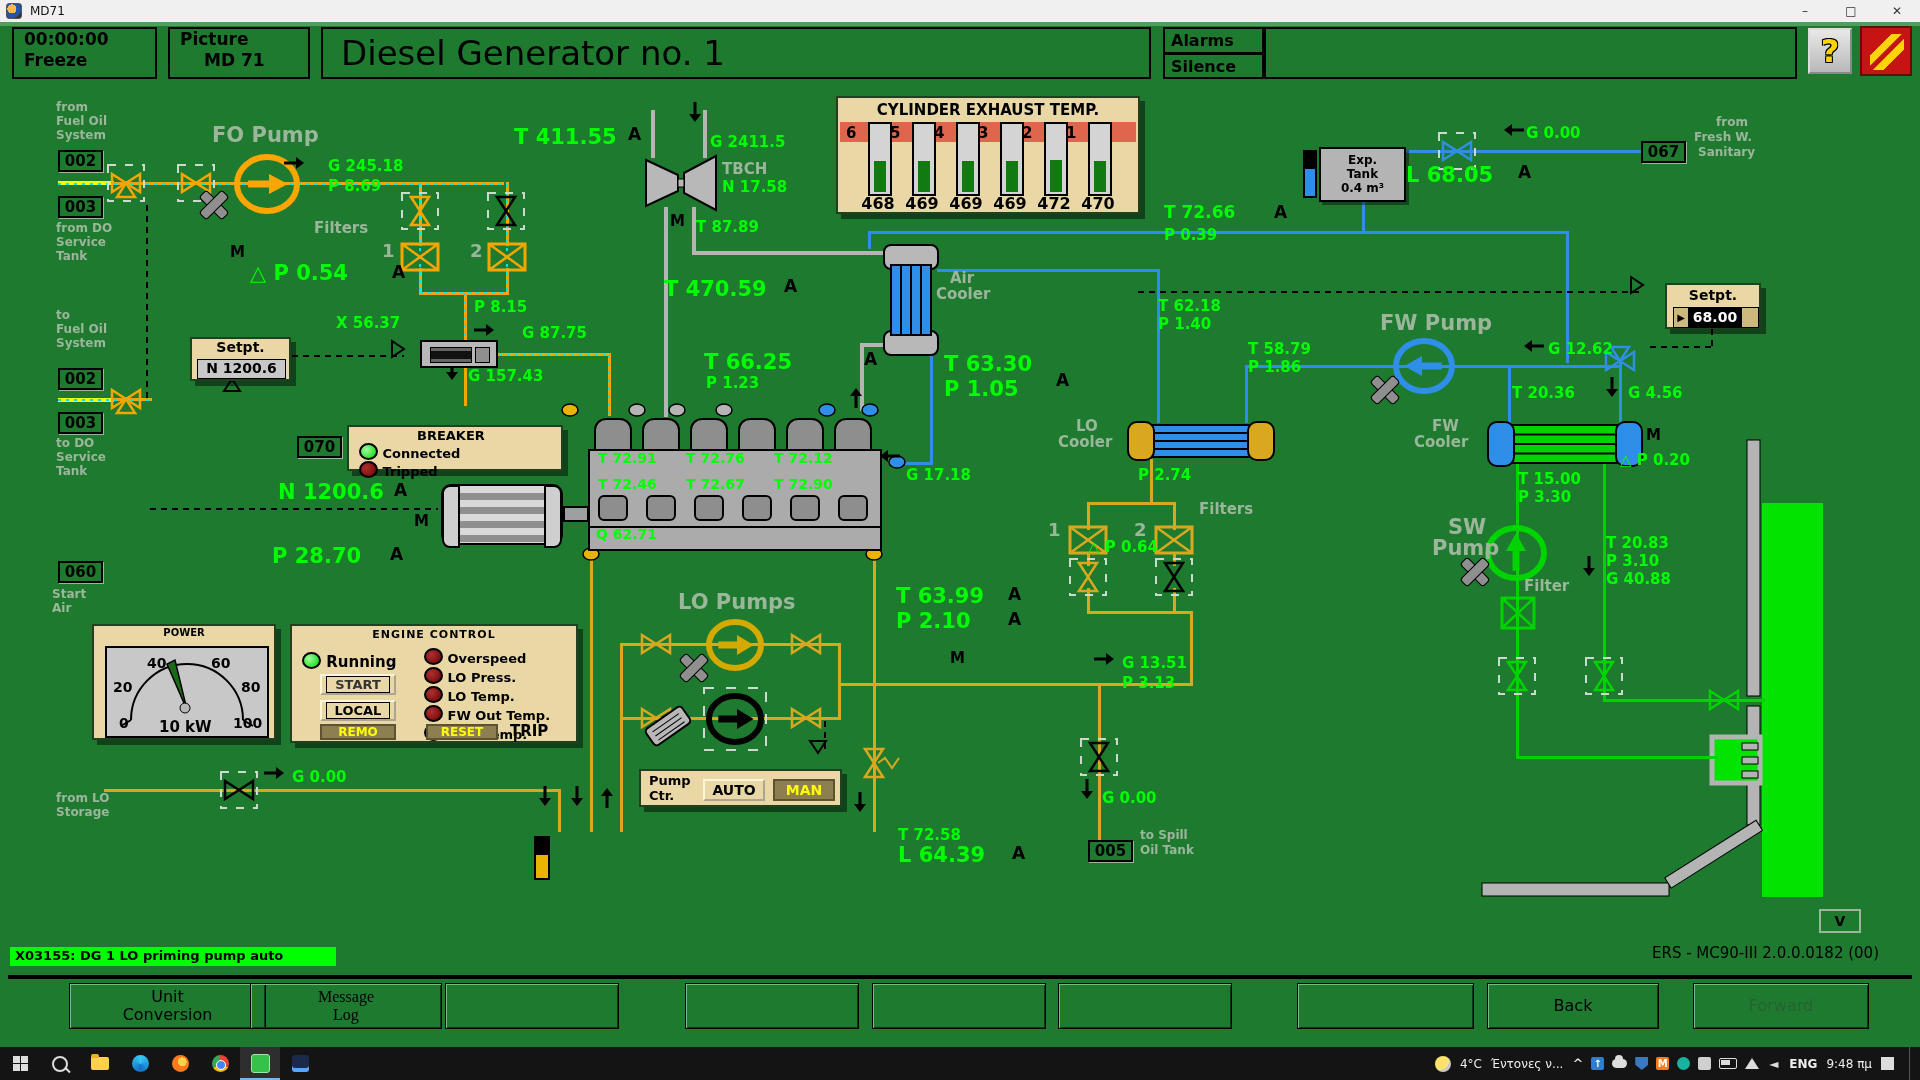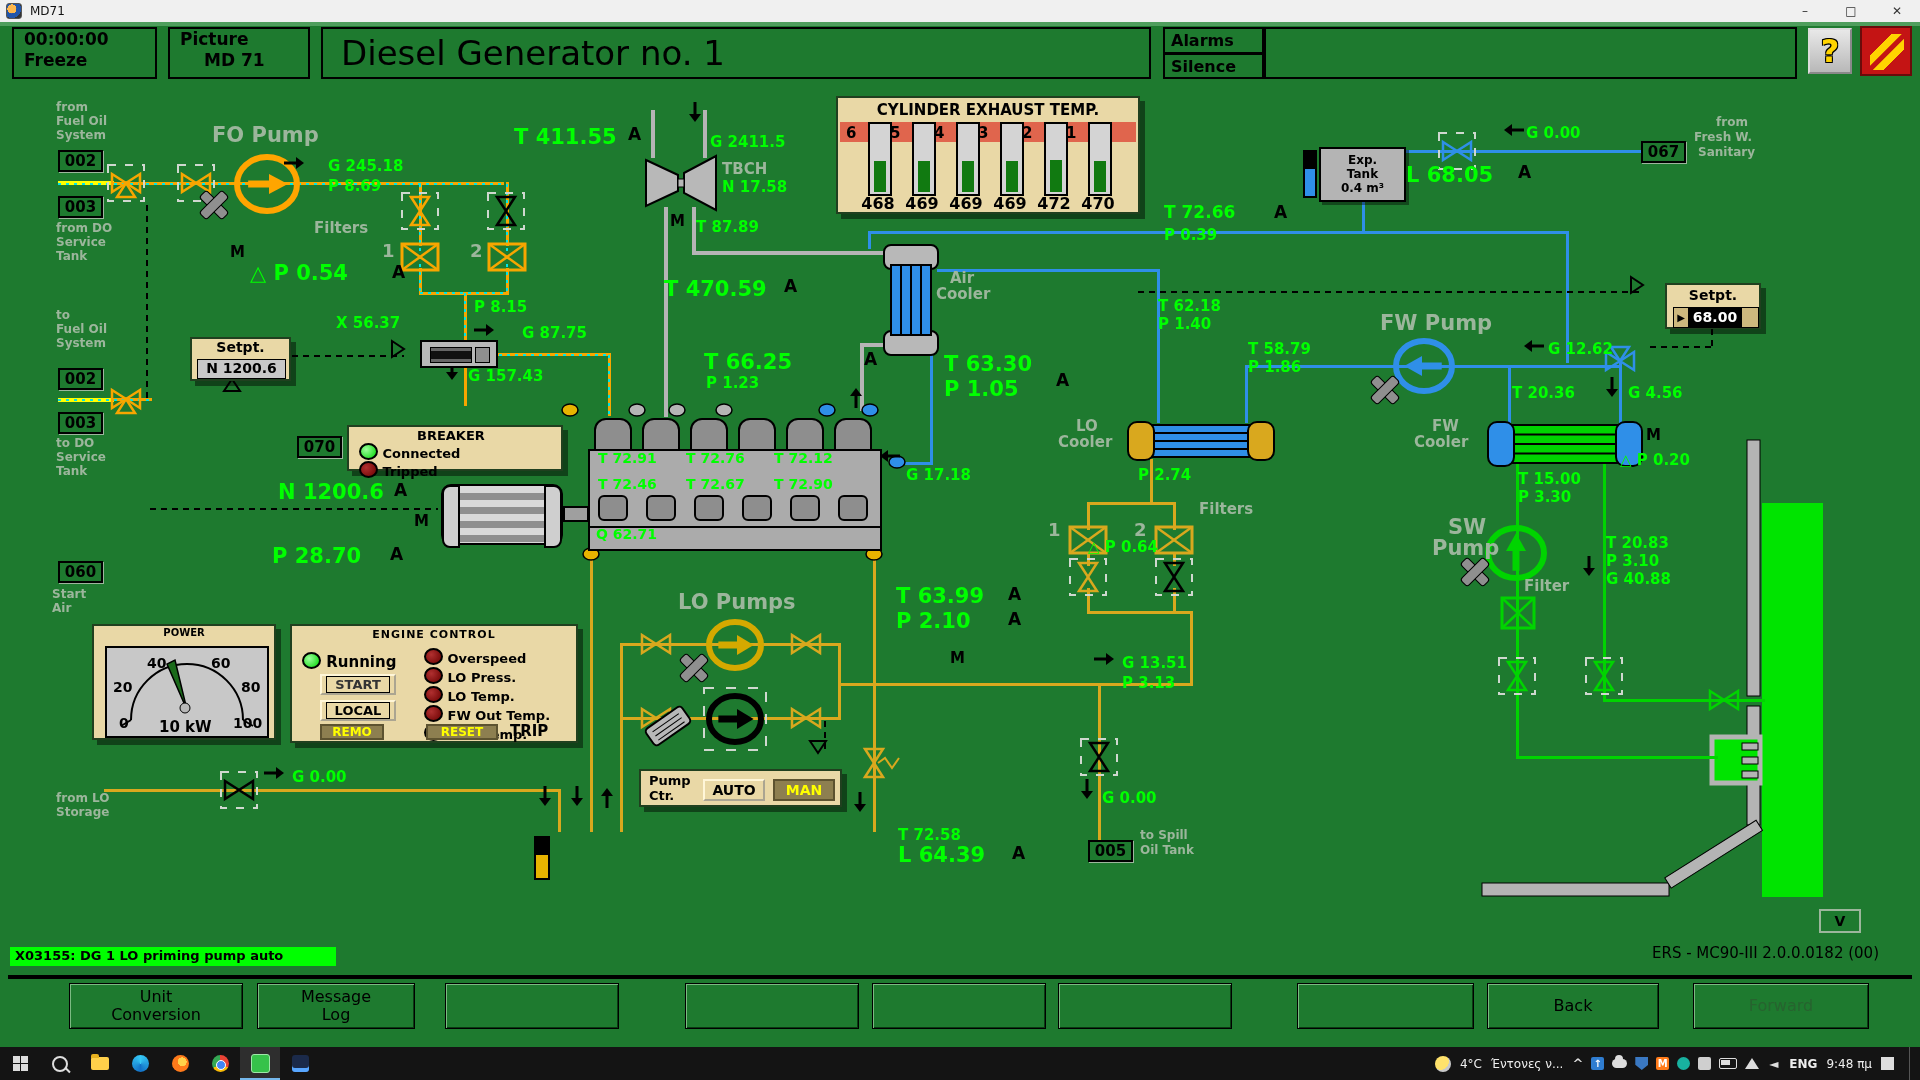--- a/index.html
+++ b/index.html
@@ -511,21 +511,21 @@
   </div>
 
   <div class="panel" style="left:290px;top:624px;width:288px;height:119px;">
     <div class="ptitle" style="font-size:11px;padding-top:2px;letter-spacing:1px;text-align:center;">ENGINE CONTROL</div>
     <div style="position:absolute;left:10px;top:26px;font-size:15px;font-weight:bold;">
       <span class="led ledg"></span>
       <span>Running</span>
     </div>
     <div class="tanbtn" style="position:absolute;left:28px;top:48px;width:76px;height:21px;line-height:17px;"><span style="border:1px solid #000;padding:0 8px;">START</span></div>
     <div class="tanbtn" style="position:absolute;left:28px;top:74px;width:76px;height:21px;line-height:17px;"><span style="border:1px solid #000;padding:0 8px;color:#000;">LOCAL</span></div>
-    <div class="olivebtn" style="position:absolute;left:28px;top:98px;width:64px;height:16px;line-height:13px;"><span>REMO</span></div>
+    <div class="olivebtn" style="position:absolute;left:28px;top:98px;width:76px;height:16px;line-height:13px;"><span>REMO</span></div>
     <div id="ec-alarms" style="position:absolute;left:132px;top:22px;font-size:13px;font-weight:bold;line-height:16px;">
         <div><span class="led ledr"></span> <span>Overspeed</span></div>
         <div><span class="led ledr"></span> <span>LO Press.</span></div>
         <div><span class="led ledr"></span> <span>LO Temp.</span></div>
         <div><span class="led ledr"></span> <span>FW Out Temp.</span></div>
         <div><span class="led ledr"></span> <span>Exh. Temp.</span></div>
       </div>
     <div class="olivebtn" style="position:absolute;left:134px;top:98px;width:72px;height:16px;line-height:13px;"><span>RESET</span></div>
     <div style="position:absolute;left:218px;top:96px;font-size:15px;font-weight:bold;">TRIP</div>
   </div>
@@ -670,23 +670,23 @@
       <div class="tag" style="left: 297px; top: 436px;">070</div>
       <div class="tag" style="left: 1641px; top: 141px;">067</div>
       <div class="tag" style="left: 1088px; top: 840px;">005</div>
     </div>
 
   <div id="statusmsg">X03155: DG 1 LO priming pump auto</div>
   <div id="version">ERS - MC90-III 2.0.0.0182 (00)</div>
   <div id="vbtn">V</div>
   <div id="footsep"></div>
   <div id="fbtns">
-      <div class="fbtn" style="left: 69px; width: 174px;">Unit
+      <div class="fbtn" style="left: 69px; width: 197px;">Unit
 Conversion</div>
-      <div class="fbtn" style="left: 257px; width: 158px;">Message
+      <div class="fbtn" style="left: 250px; width: 192px; font-family: Liberation Serif, serif;">Message
 Log</div>
       <div class="fbtn" style="left: 445px; width: 174px;"></div>
       <div class="fbtn" style="left: 685px; width: 174px;"></div>
       <div class="fbtn" style="left: 872px; width: 174px;"></div>
       <div class="fbtn" style="left: 1058px; width: 174px;"></div>
       <div class="fbtn" style="left: 1297px; width: 177px;"></div>
       <div class="fbtn" style="left: 1487px; width: 172px;">Back</div>
       <div class="fbtn" style="left: 1673px; width: 176px; color: rgb(39, 99, 47); margin-left: 20px;">Forward</div>
     </div>
 

